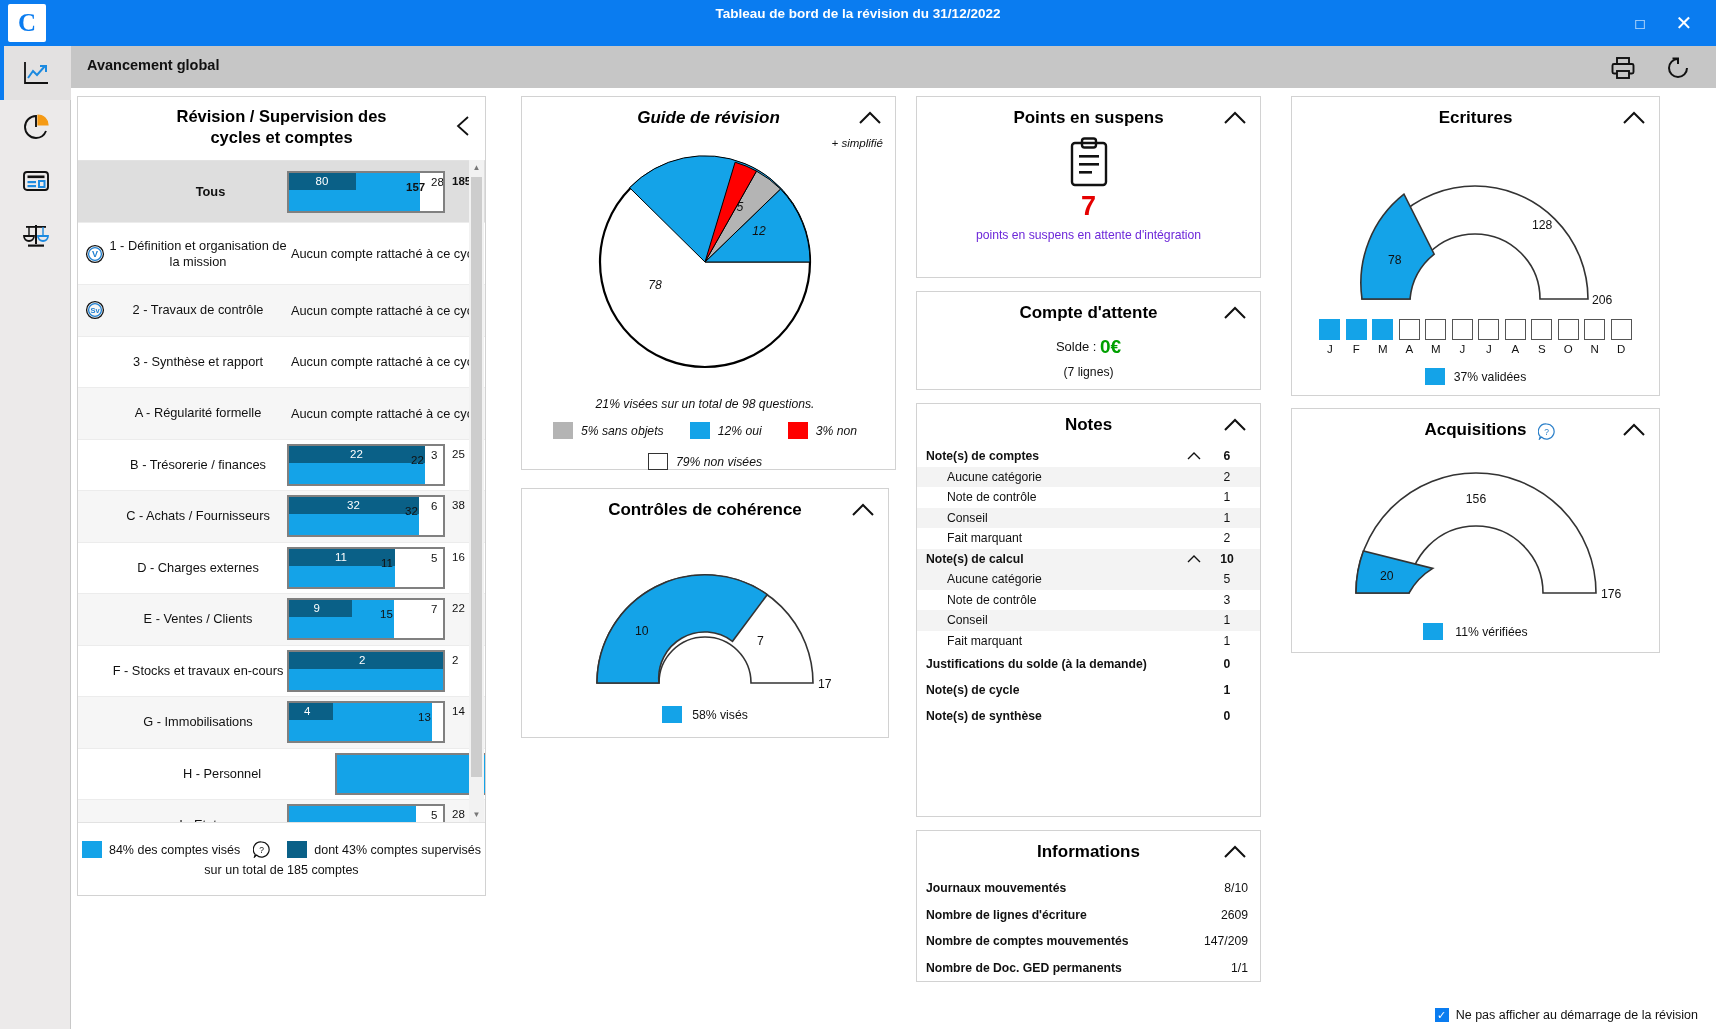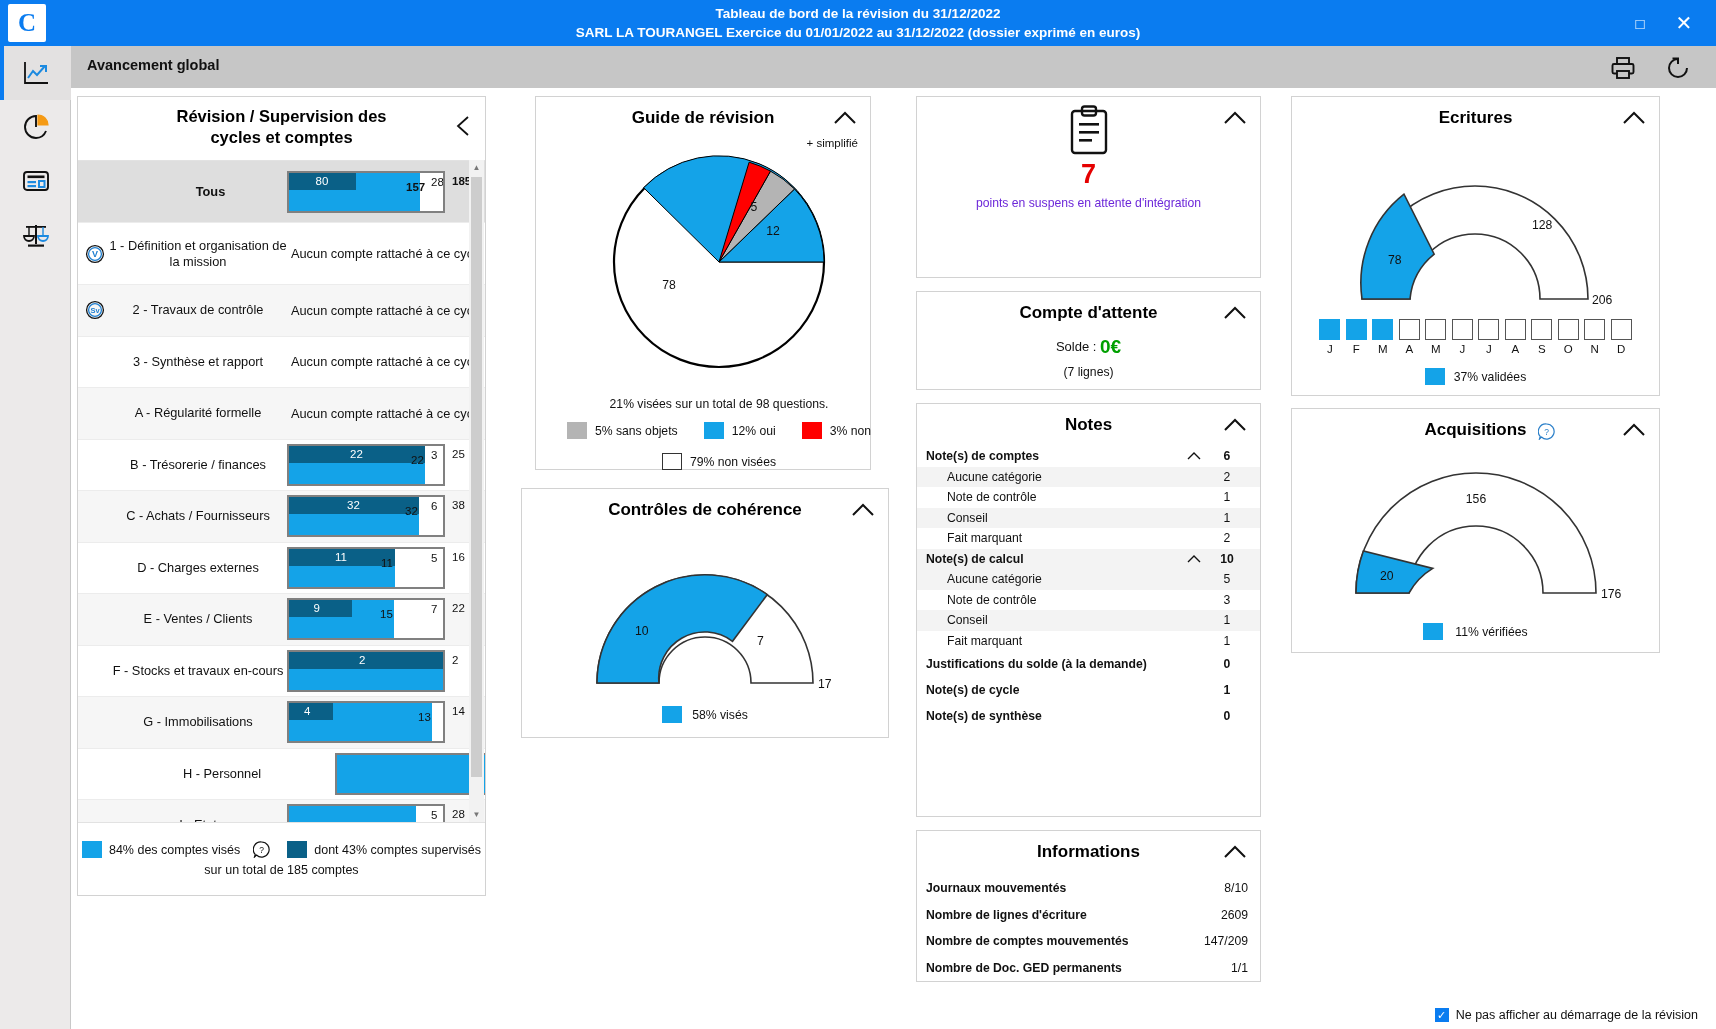--- a/index.html
+++ b/index.html
@@ -153,21 +153,21 @@
   #cycles-legend {
     position: absolute; left: 0; bottom: 0; width: 407px; height: 73px;
     border-top: 1px solid #e2e2e2;
     display: flex; flex-direction: column; align-items: center; justify-content: center;
     gap: 5px;
   }
   .legend-row { display: flex; align-items: center; gap: 7px; font-size: 12.5px; color: #111; }
   .sw { width: 20px; height: 17px; display: inline-block; }
 
   
-  #panel-guide { left: 464px; top: 8px; width: 336px; height: 374px; }
+  #panel-guide { left: 450px; top: 8px; width: 375px; height: 374px; font-style: italic; }
   #guide-simpl {
     position: absolute; right: 12px; top: 40px; font-size: 11.5px; color: #111; cursor: pointer;
   }
   #guide-foot {
     position: absolute; left: 0; top: 300px; width: 366px; text-align: center;
   }
   .guide-caption { font-size: 12.2px; color: #111; margin-bottom: 11px; }
   .guide-legends {
     display: flex; justify-content: center; align-items: center; gap: 26px;
     font-size: 12.2px; color: #111;
@@ -266,21 +266,20 @@
   svg { display: block; }
   .gtxt { font-size: 12.2px; fill: #111; font-family: "Liberation Sans", sans-serif; }
 </style>
 </head>
 <body>
 
 <div id="titlebar">
   <div id="app-logo">C</div>
   <div id="title-text">
     <div>Tableau de bord de la révision du 31/12/2022</div>
-    <div class="l2">SARL LA TOURANGEL Exercice du 01/01/2022 au 31/12/2022 (dossier exprimé en euros)</div>
   </div>
   <div class="winbtn" id="btn-maximize">□</div>
   <div class="winbtn" id="btn-close">✕</div>
 </div>
 
 <div id="rail">
   <div class="rail-item active">
     <span>
       <svg width="30" height="30" viewBox="0 0 30 30">
         <path d="M4 4 L4 25 L27 25" fill="none" stroke="#111" stroke-width="1.8"></path>
@@ -601,20 +600,21 @@
       <text class="gtxt" x="235" y="110">7</text>
       <text class="gtxt" x="296" y="153">17</text>
     </svg>
     <div id="coh-legend">
       <span class="sw" style="background:#14a3e8"></span>
       <span>58% visés</span>
     </div>
   </div>
 
   <div class="panel" id="panel-points">
+    <div class="panel-title">Points en suspens</div>
     <div class="chev">
       <svg width="26" height="18" viewBox="0 0 26 18">
           <polyline points="3,14 13,4 23,14" fill="none" stroke="#111" stroke-width="2"></polyline>
         </svg>
     </div>
     <div style="display:flex;justify-content:center;margin-top:8px">
       <svg width="44" height="52" viewBox="0 0 44 52">
         <rect x="5" y="6" width="34" height="42" rx="3" fill="none" stroke="#111" stroke-width="2.4"></rect>
         <rect x="15" y="1.5" width="14" height="9" rx="2.5" fill="none" stroke="#111" stroke-width="2.4"></rect>
         <rect x="12" y="18" width="20" height="2.6" fill="#111"></rect>

